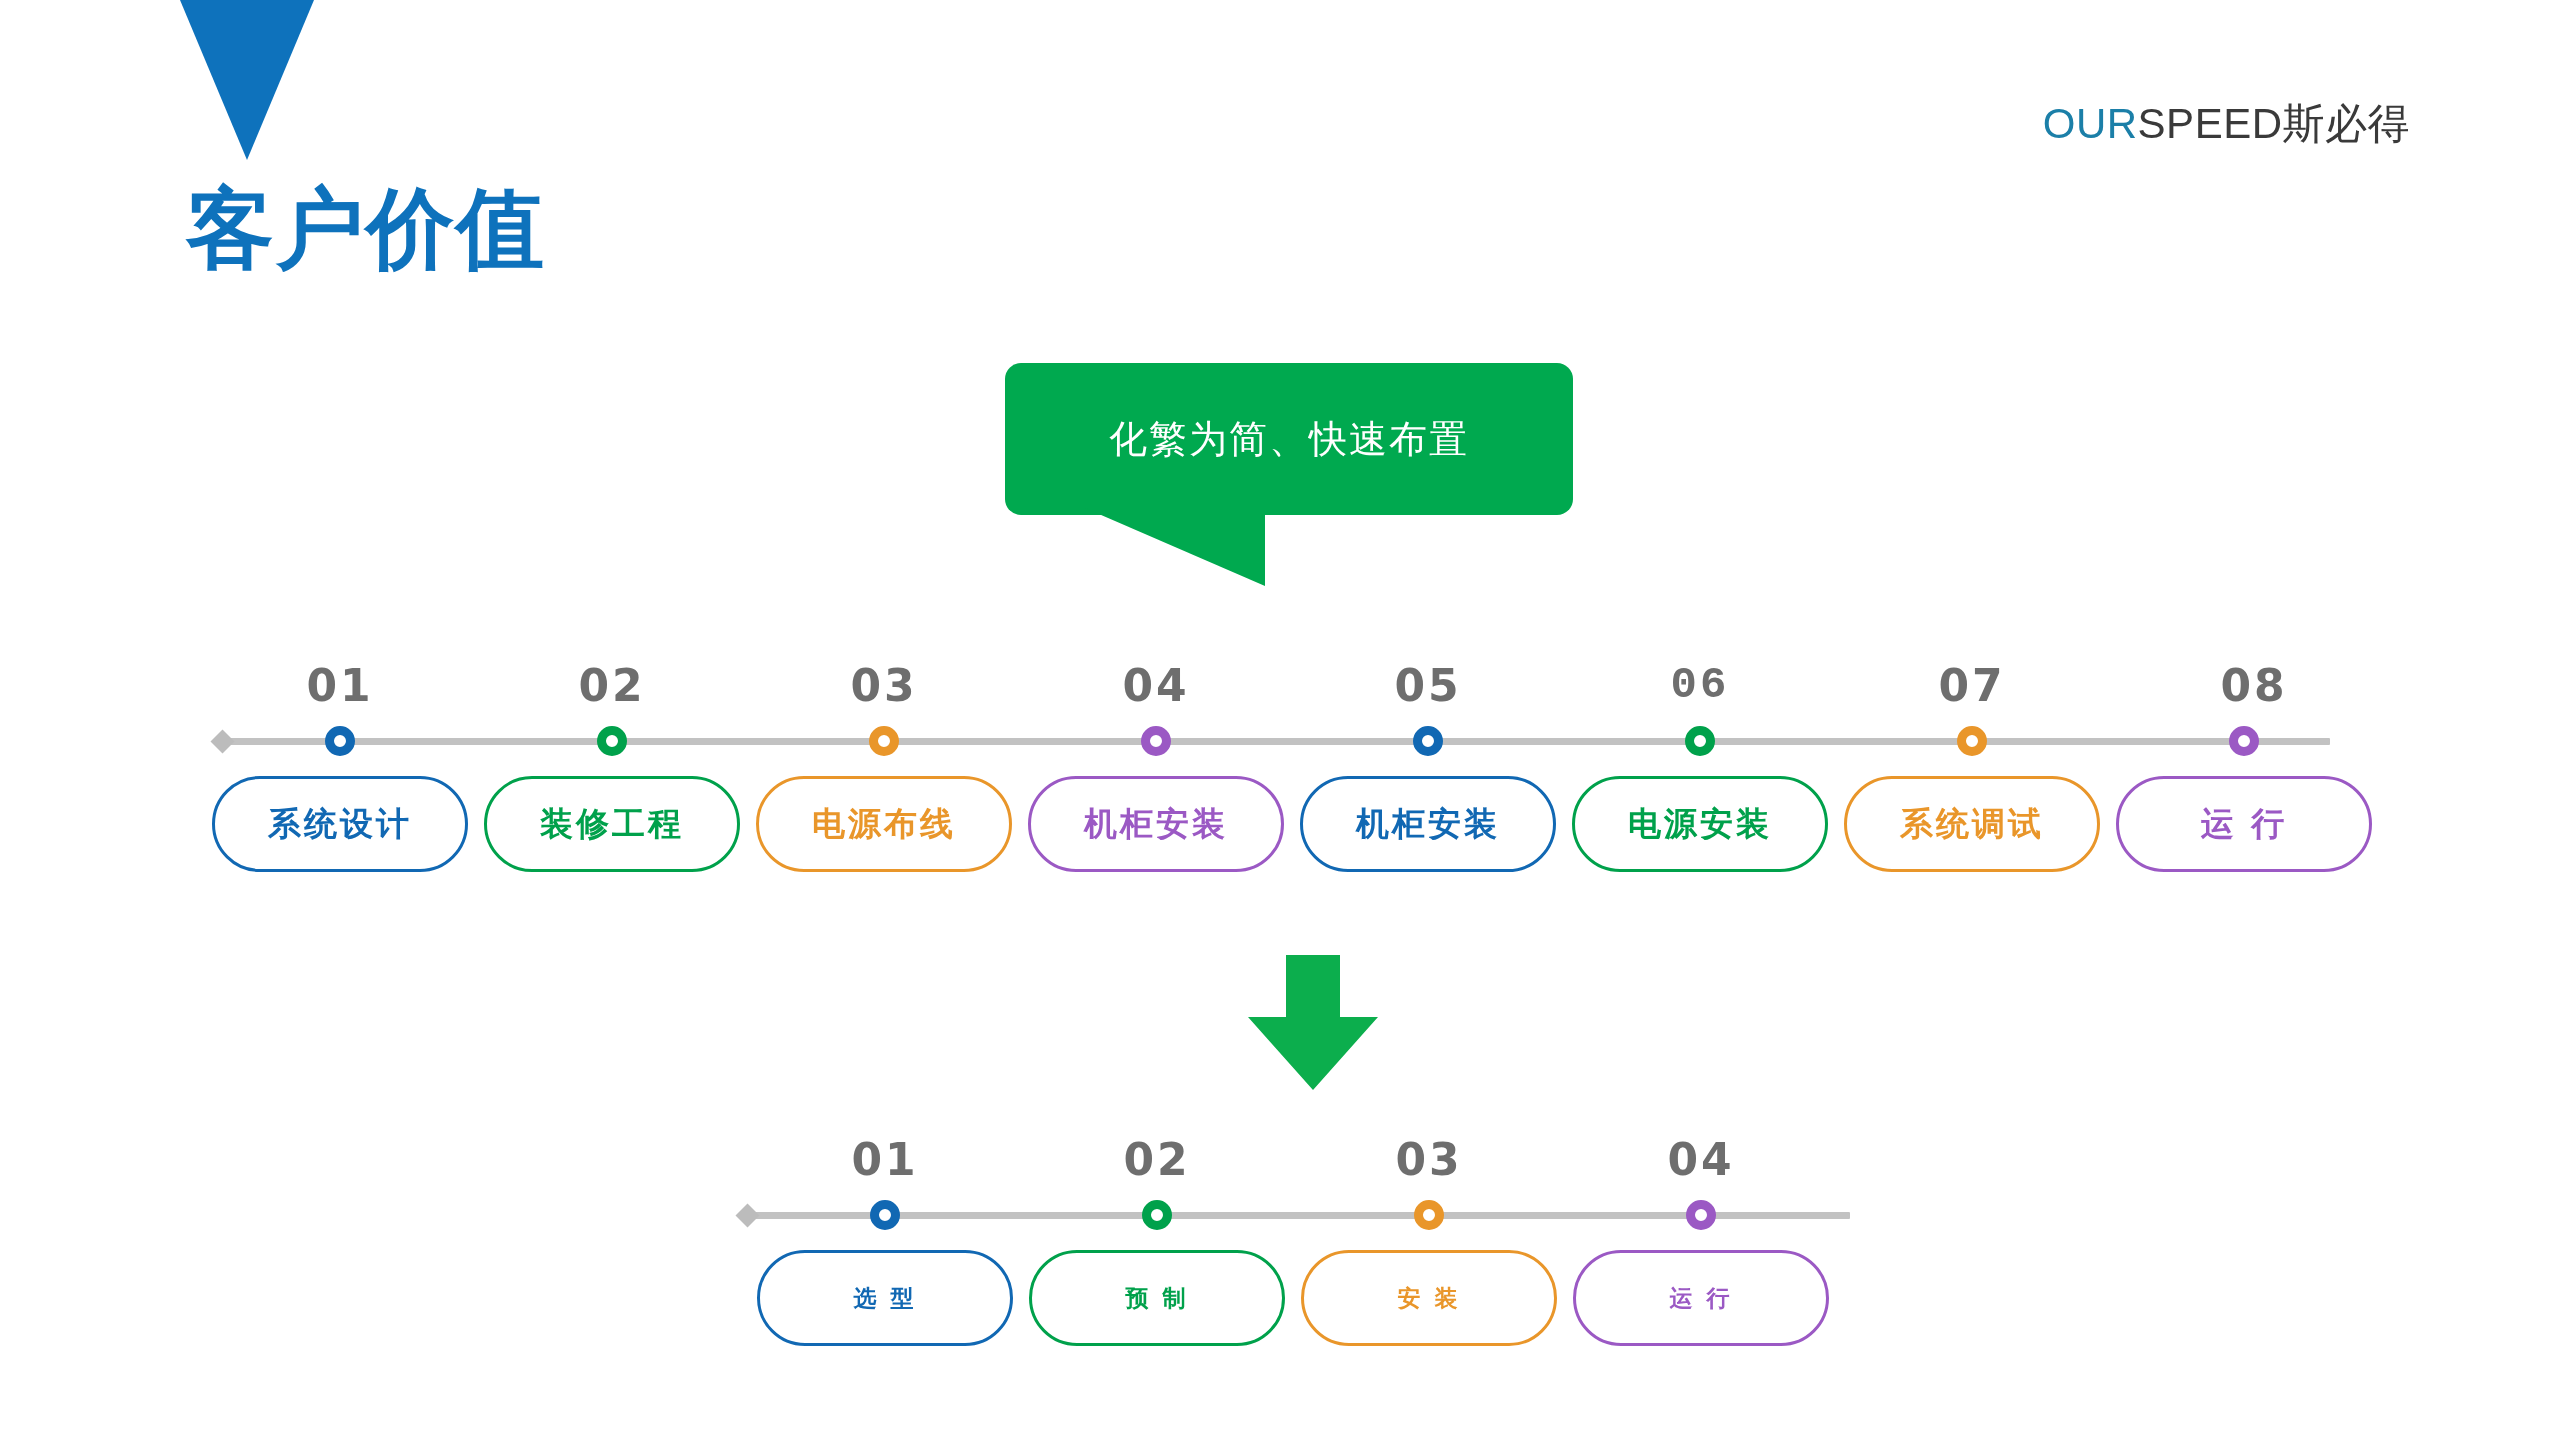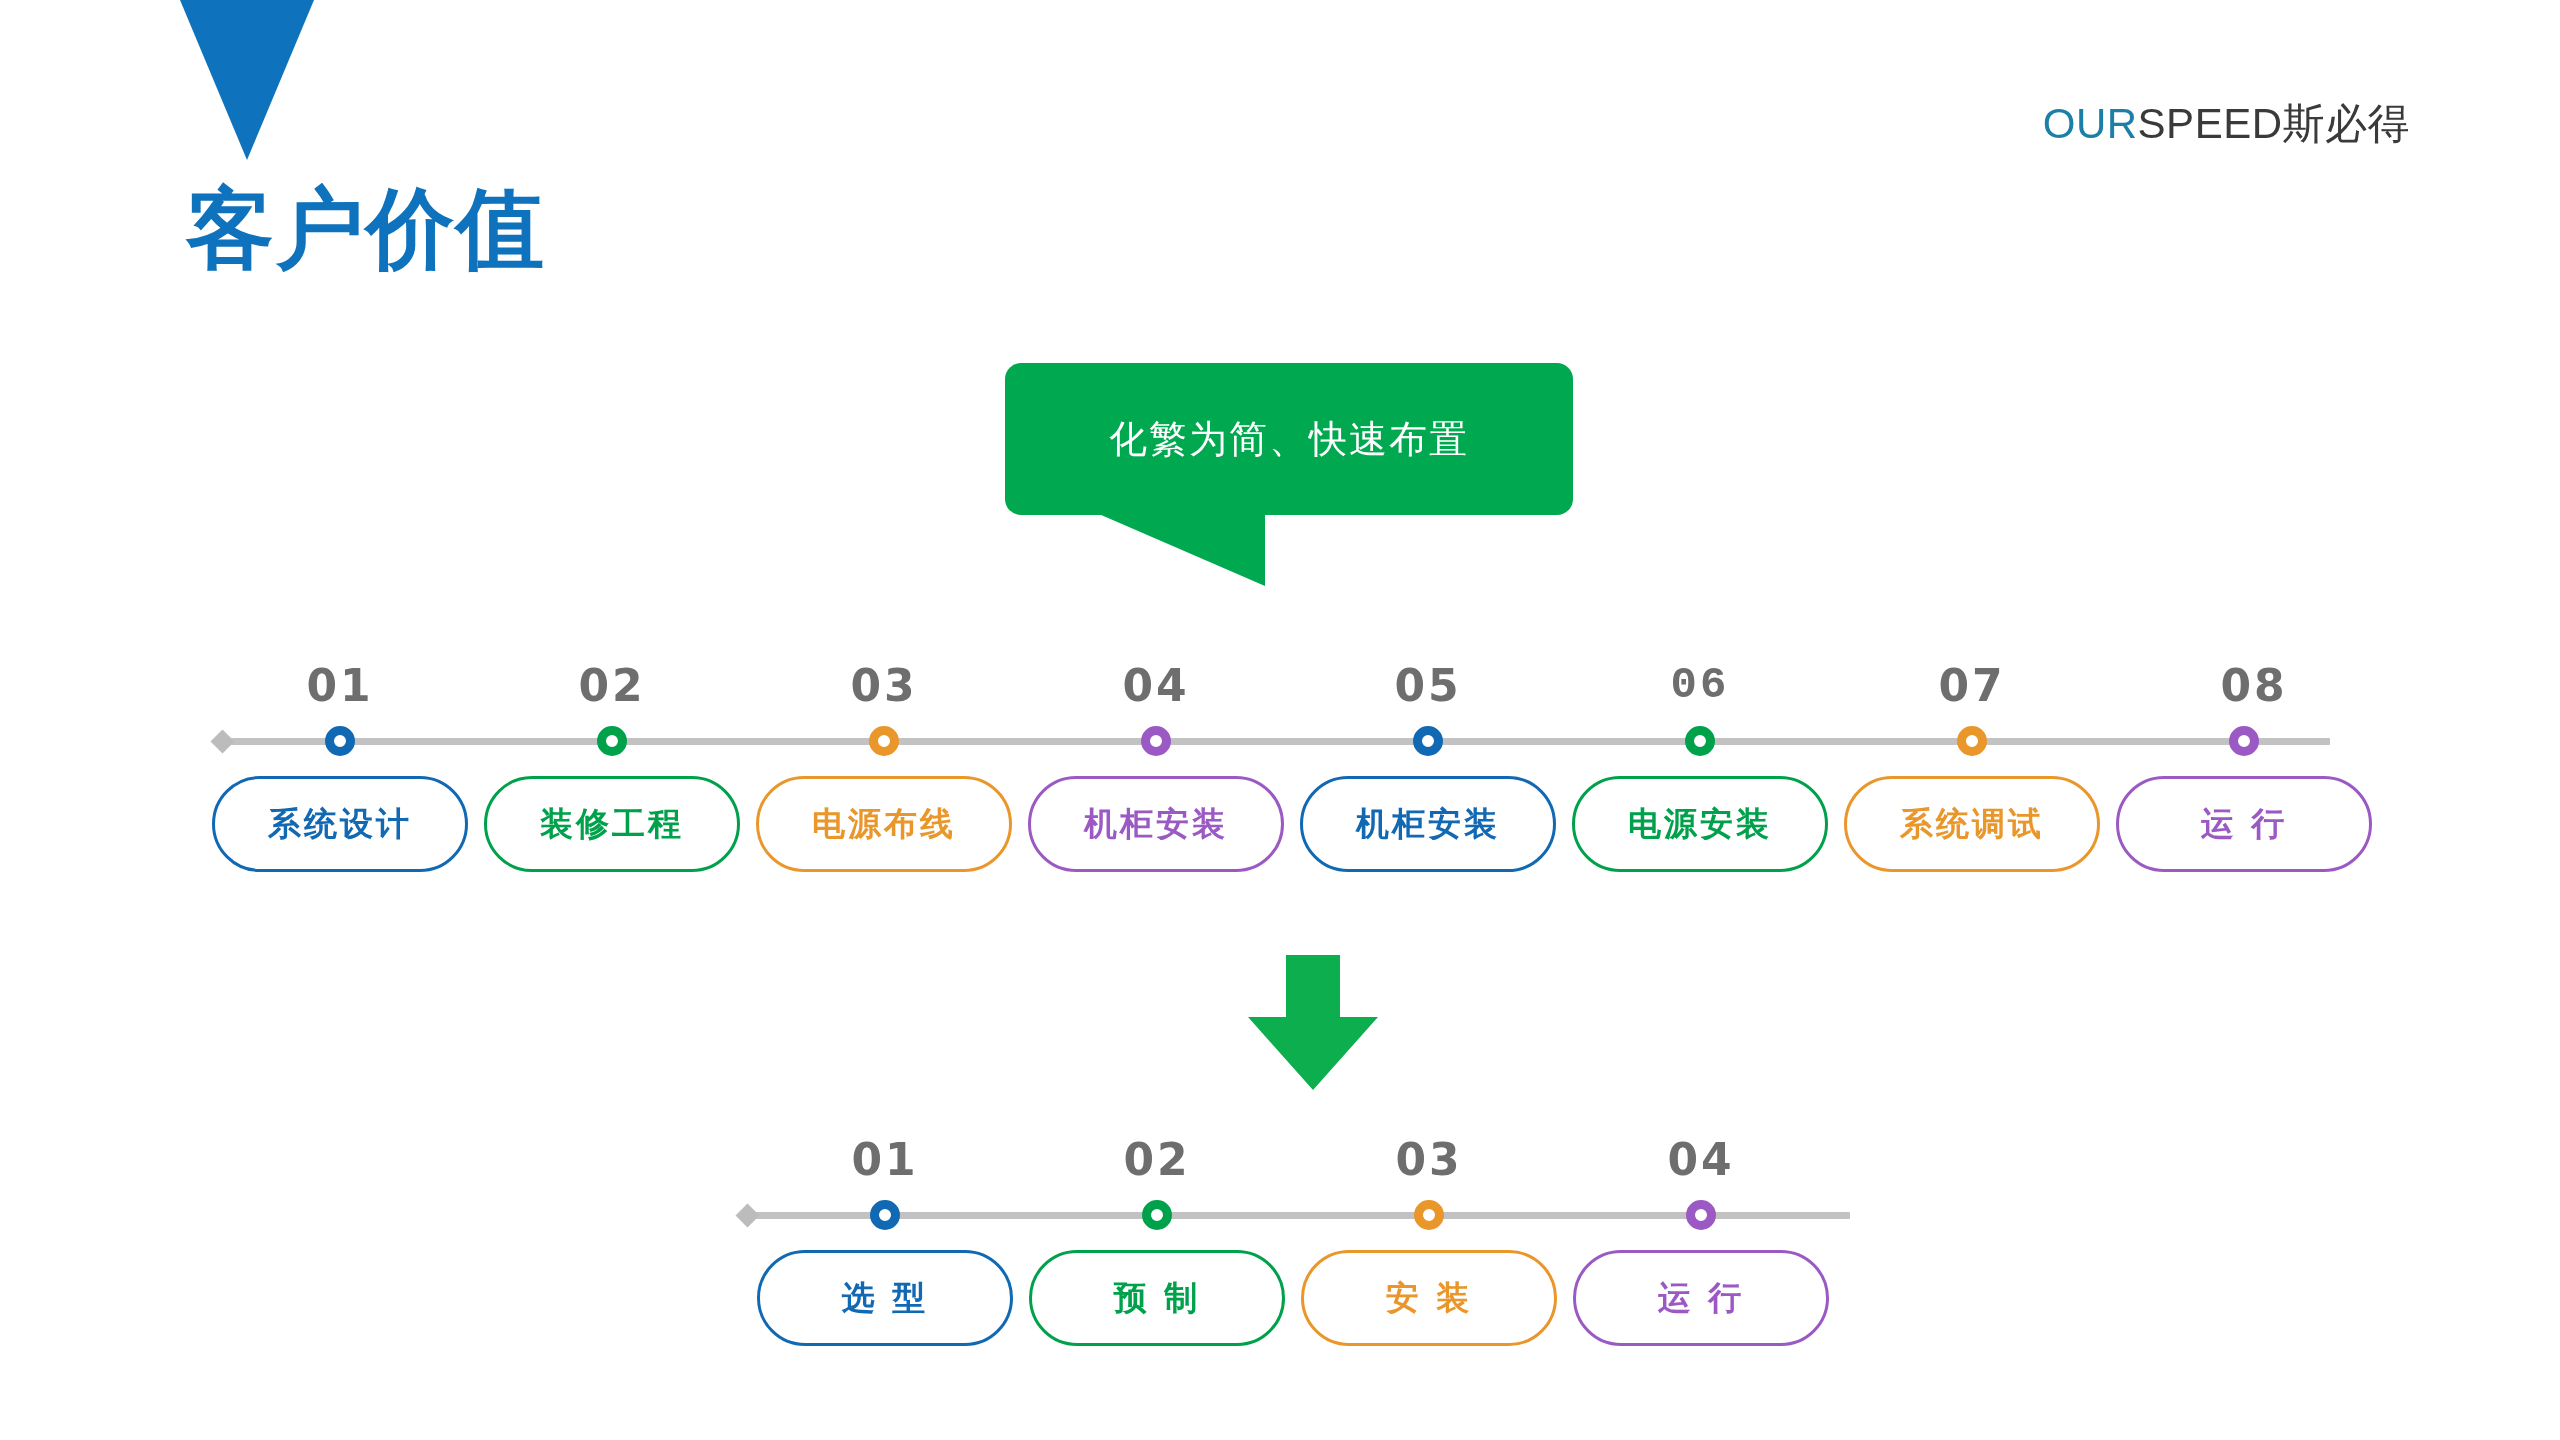--- a/index.html
+++ b/index.html
@@ -101,21 +101,21 @@
 
   
   #timeline-bottom{left:745px; top:1212px; width:1110px; height:1px;}
   #timeline-bottom .tl-line{width:1105px;}
   #timeline-bottom .tl-diamond{left:-6px; top:-5px;}
   #timeline-bottom .tl-num{top:-78px;}
   #timeline-bottom .tl-dot{border-width:9px;border-style:solid;}
   #timeline-bottom .tl-pill{
     top:38px; width:256px; height:96px;
     border-width:3px; border-style:solid;
-    font-size:33px; letter-spacing:3px;
+    font-size:23px; letter-spacing:3px;
   }
 
   
   .down-arrow{position:absolute; left:1248px; top:955px; width:130px; height:135px;}
 </style>
 </head>
 <body>
 
 <div class="slide">
 

